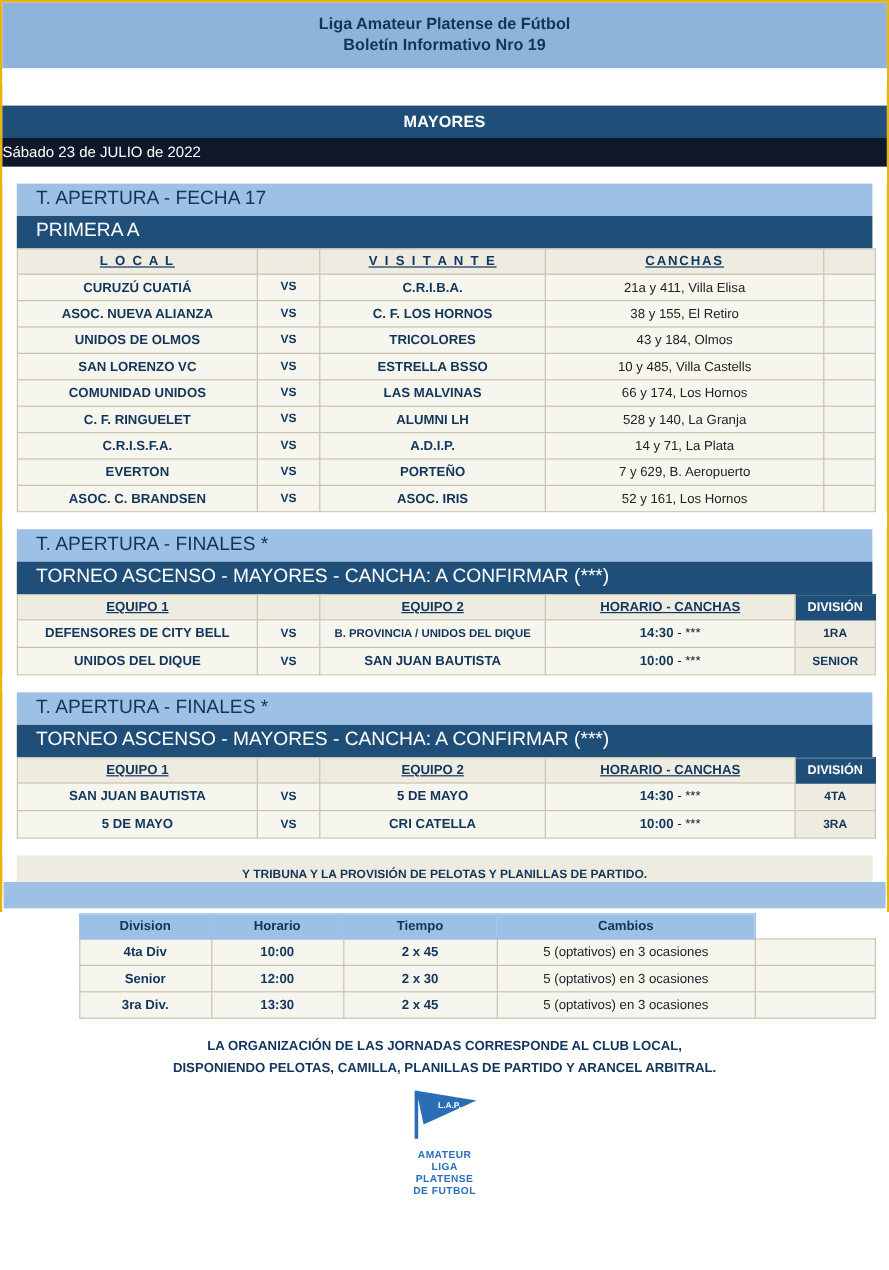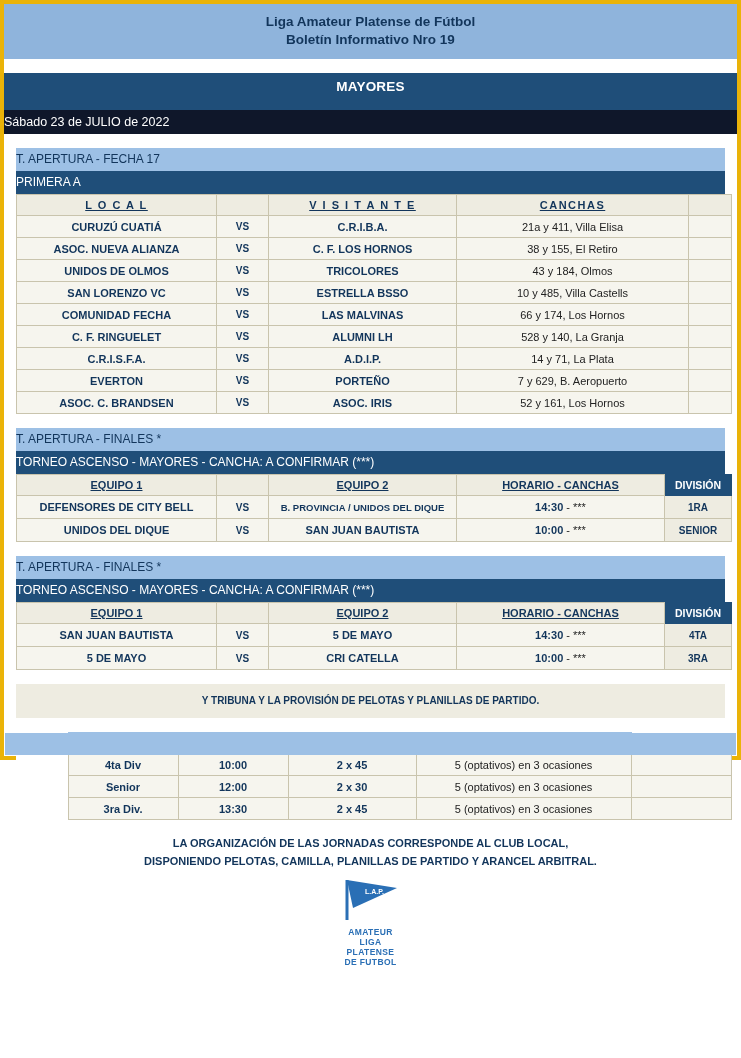--- a/index.html
+++ b/index.html
@@ -13,21 +13,21 @@
     font-family: "Liberation Sans", sans-serif;
     font-size: 11px;
     color: #1a1a1a;
     overflow: hidden;
   }
   .page {
     position: relative;
     width: 741px;
     height: 760px;
     box-sizing: border-box;
-    border: 4px solid #eab308;
+    border: 2px solid #eab308;
     background: #ffffff;
   }
 
   
   .bar-dark {
     background: #1f4e79;
     color: #ffffff;
     text-align: center;
     font-weight: bold;
     letter-spacing: .2px;
@@ -43,37 +43,38 @@
   .top-header {
     padding: 9px 0 10px 0;
     font-size: 13.5px;
     line-height: 18px;
   }
   .top-header div { white-space: nowrap; }
 
   .gap-white { height: 14px; background: #ffffff; }
 
   .mayores {
-    padding: 6px 0 16px 0;
+    padding: 6px 0 6px 0;
     font-size: 13.5px;
+    margin-top: 17px;
   }
   .fecha-sub {
     padding: 5px 0 5px 0;
     font-size: 12.5px;
     color: #ffffff;
     background: #0f172a;
   }
 
   
   .section {
     margin: 0 12px;
   }
   .band {
-    padding: 4px 0 5px 0;
-    font-size: 12px;
+    padding: 4px 0 5px 16px;
+    font-size: 16px;
   }
   .band.dark { background:#1f4e79; color:#fff; }
   .band.light { background:#9dc0e5; color:#12355b; }
 
   table {
     border-collapse: collapse;
     width: 100%;
     table-layout: fixed;
   }
   td, th {
@@ -289,21 +290,21 @@
           <td class="blank"></td>
         </tr>
         <tr>
           <td class="local">SAN LORENZO VC</td>
           <td class="vs">VS</td>
           <td class="visit">ESTRELLA BSSO</td>
           <td class="cancha">10 y 485, Villa Castells</td>
           <td class="blank"></td>
         </tr>
         <tr>
-          <td class="local">COMUNIDAD FECHA</td>
+          <td class="local">COMUNIDAD UNIDOS</td>
           <td class="vs">VS</td>
           <td class="visit">LAS MALVINAS</td>
           <td class="cancha">66 y 174, Los Hornos</td>
           <td class="blank"></td>
         </tr>
         <tr>
           <td class="local">C. F. RINGUELET</td>
           <td class="vs">VS</td>
           <td class="visit">ALUMNI LH</td>
           <td class="cancha">528 y 140, La Granja</td>

